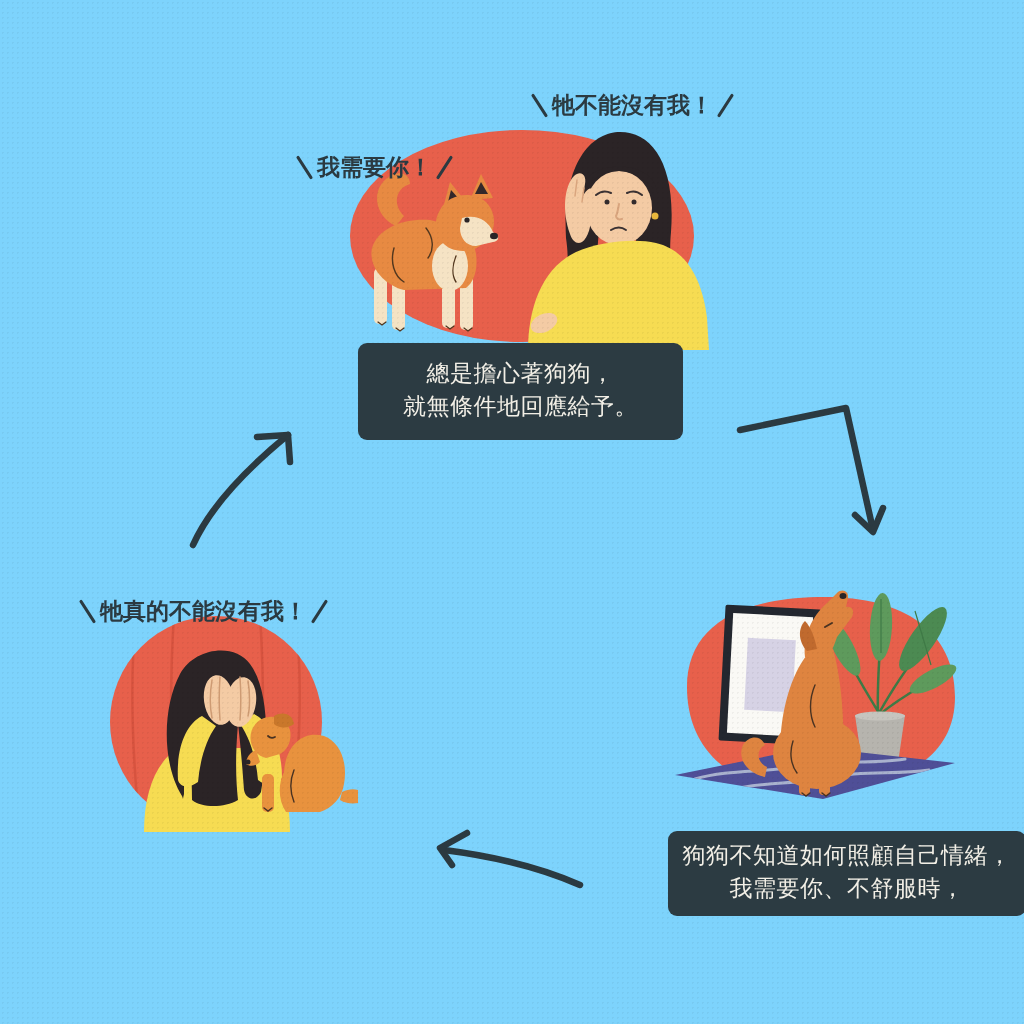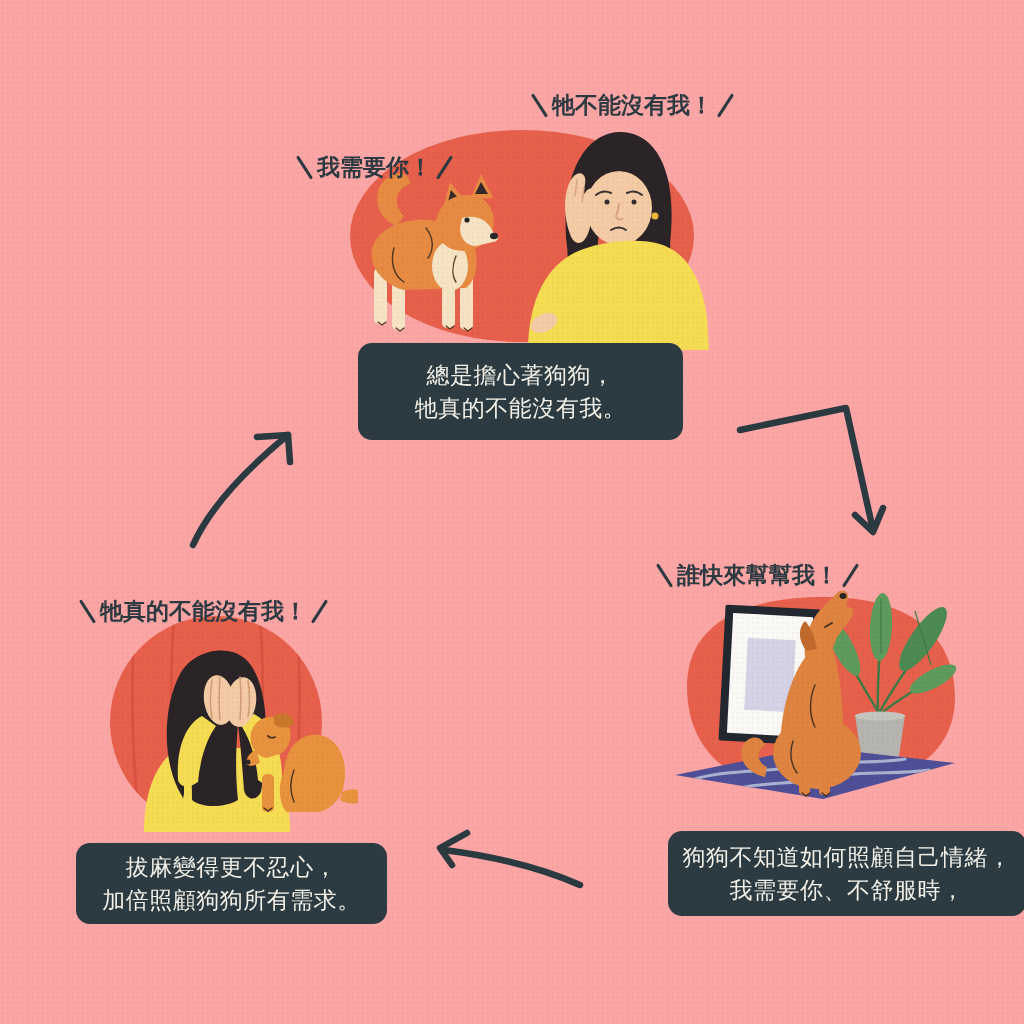--- a/index.html
+++ b/index.html
@@ -1,27 +1,27 @@
 <!DOCTYPE html>
 <html><head>
 <meta charset="utf-8">
 <style>
   html,body{margin:0;padding:0;}
   body{font-family:"DejaVu Sans","Liberation Sans",sans-serif;}
-  #canvas{position:relative;width:1024px;height:1024px;background:#fca5a5;overflow:hidden;}
+  #canvas{position:relative;width:1024px;height:1024px;background:#7dd3fc;overflow:hidden;font-family:Liberation Mono, monospace;}
   #canvas::after{content:"";position:absolute;inset:0;pointer-events:none;
     background-image:radial-gradient(rgba(0,0,0,0.045) 1px, transparent 1px);
     background-size:5px 5px;}
   .scene{position:absolute;}
   .callout{position:absolute;display:flex;align-items:center;gap:11px;
     color:#2B3A41;font-weight:700;font-size:23px;white-space:nowrap;z-index:5;}
   .slash{width:3px;height:27px;background:#2B3A41;border-radius:2px;flex:0 0 auto;}
   .slash.l{transform:rotate(-33deg);}
   .slash.r{transform:rotate(33deg);}
-  .caption{position:absolute;background:#2C3B42;color:#F2EFE6;border-radius:14px;
+  .caption{position:absolute;background:#2C3B42;color:#F2EFE6;border-radius:9px;
     display:flex;flex-direction:column;justify-content:center;text-align:center;
     font-size:23px;line-height:32.5px;letter-spacing:.5px;z-index:4;}
   .arrow{position:absolute;z-index:3;}
 </style>
 </head>
 <body>
 
 <div id="canvas">
 
   <svg class="scene" style="left:330px;top:116px;" width="380" height="234" viewBox="0 0 380 234">
@@ -168,46 +168,37 @@
     <span>牠不能沒有我！</span>
     <span class="slash r"></span>
   </div>
 
   <div class="callout" style="left:303px;top:152px;text-align:right;">
     <span class="slash l"></span>
     <span>我需要你！</span>
     <span class="slash r"></span>
   </div>
 
-  <div class="callout" style="left:663px;top:560px;">
-    <span class="slash l"></span>
-    <span>誰快來幫幫我！</span>
-    <span class="slash r"></span>
-  </div>
 
   <div class="callout" style="left:86px;top:596px;text-align:center;">
     <span class="slash l"></span>
     <span>牠真的不能沒有我！</span>
     <span class="slash r"></span>
   </div>
 
   <div class="caption" style="left:358px;top:343px;width:325px;height:97px;">
     <div>總是擔心著狗狗，</div>
-    <div>牠真的不能沒有我。</div>
+    <div>就無條件地回應給予。</div>
   </div>
 
   <div class="caption" style="left:668px;top:818px;width:358px;height:85px;margin-top:13px;">
     <div>狗狗不知道如何照顧自己情緒，</div>
     <div>我需要你、不舒服時，</div>
   </div>
 
-  <div class="caption" style="left:76px;top:843px;width:311px;height:81px;">
-    <div>拔麻變得更不忍心，</div>
-    <div>加倍照顧狗狗所有需求。</div>
-  </div>
 
   <svg class="arrow" style="left:728px;top:398px;" width="165" height="150" viewBox="0 0 165 150">
     <path d="M12,32 L118,10 L145,132" stroke="#2B3A41" stroke-width="6.5" fill="none" stroke-linecap="round" stroke-linejoin="round"></path>
     <path d="M127,117 L145,134 L155,110" stroke="#2B3A41" stroke-width="6.5" fill="none" stroke-linecap="round" stroke-linejoin="round"></path>
   </svg>
 
   <svg class="arrow" style="left:428px;top:822px;" width="170" height="78" viewBox="0 0 170 78">
     <path d="M152,63 Q95,38 16,28" stroke="#2B3A41" stroke-width="6.5" fill="none" stroke-linecap="round"></path>
     <path d="M39,11 L12,26 L24,43" stroke="#2B3A41" stroke-width="6.5" fill="none" stroke-linecap="round" stroke-linejoin="round"></path>
   </svg>

